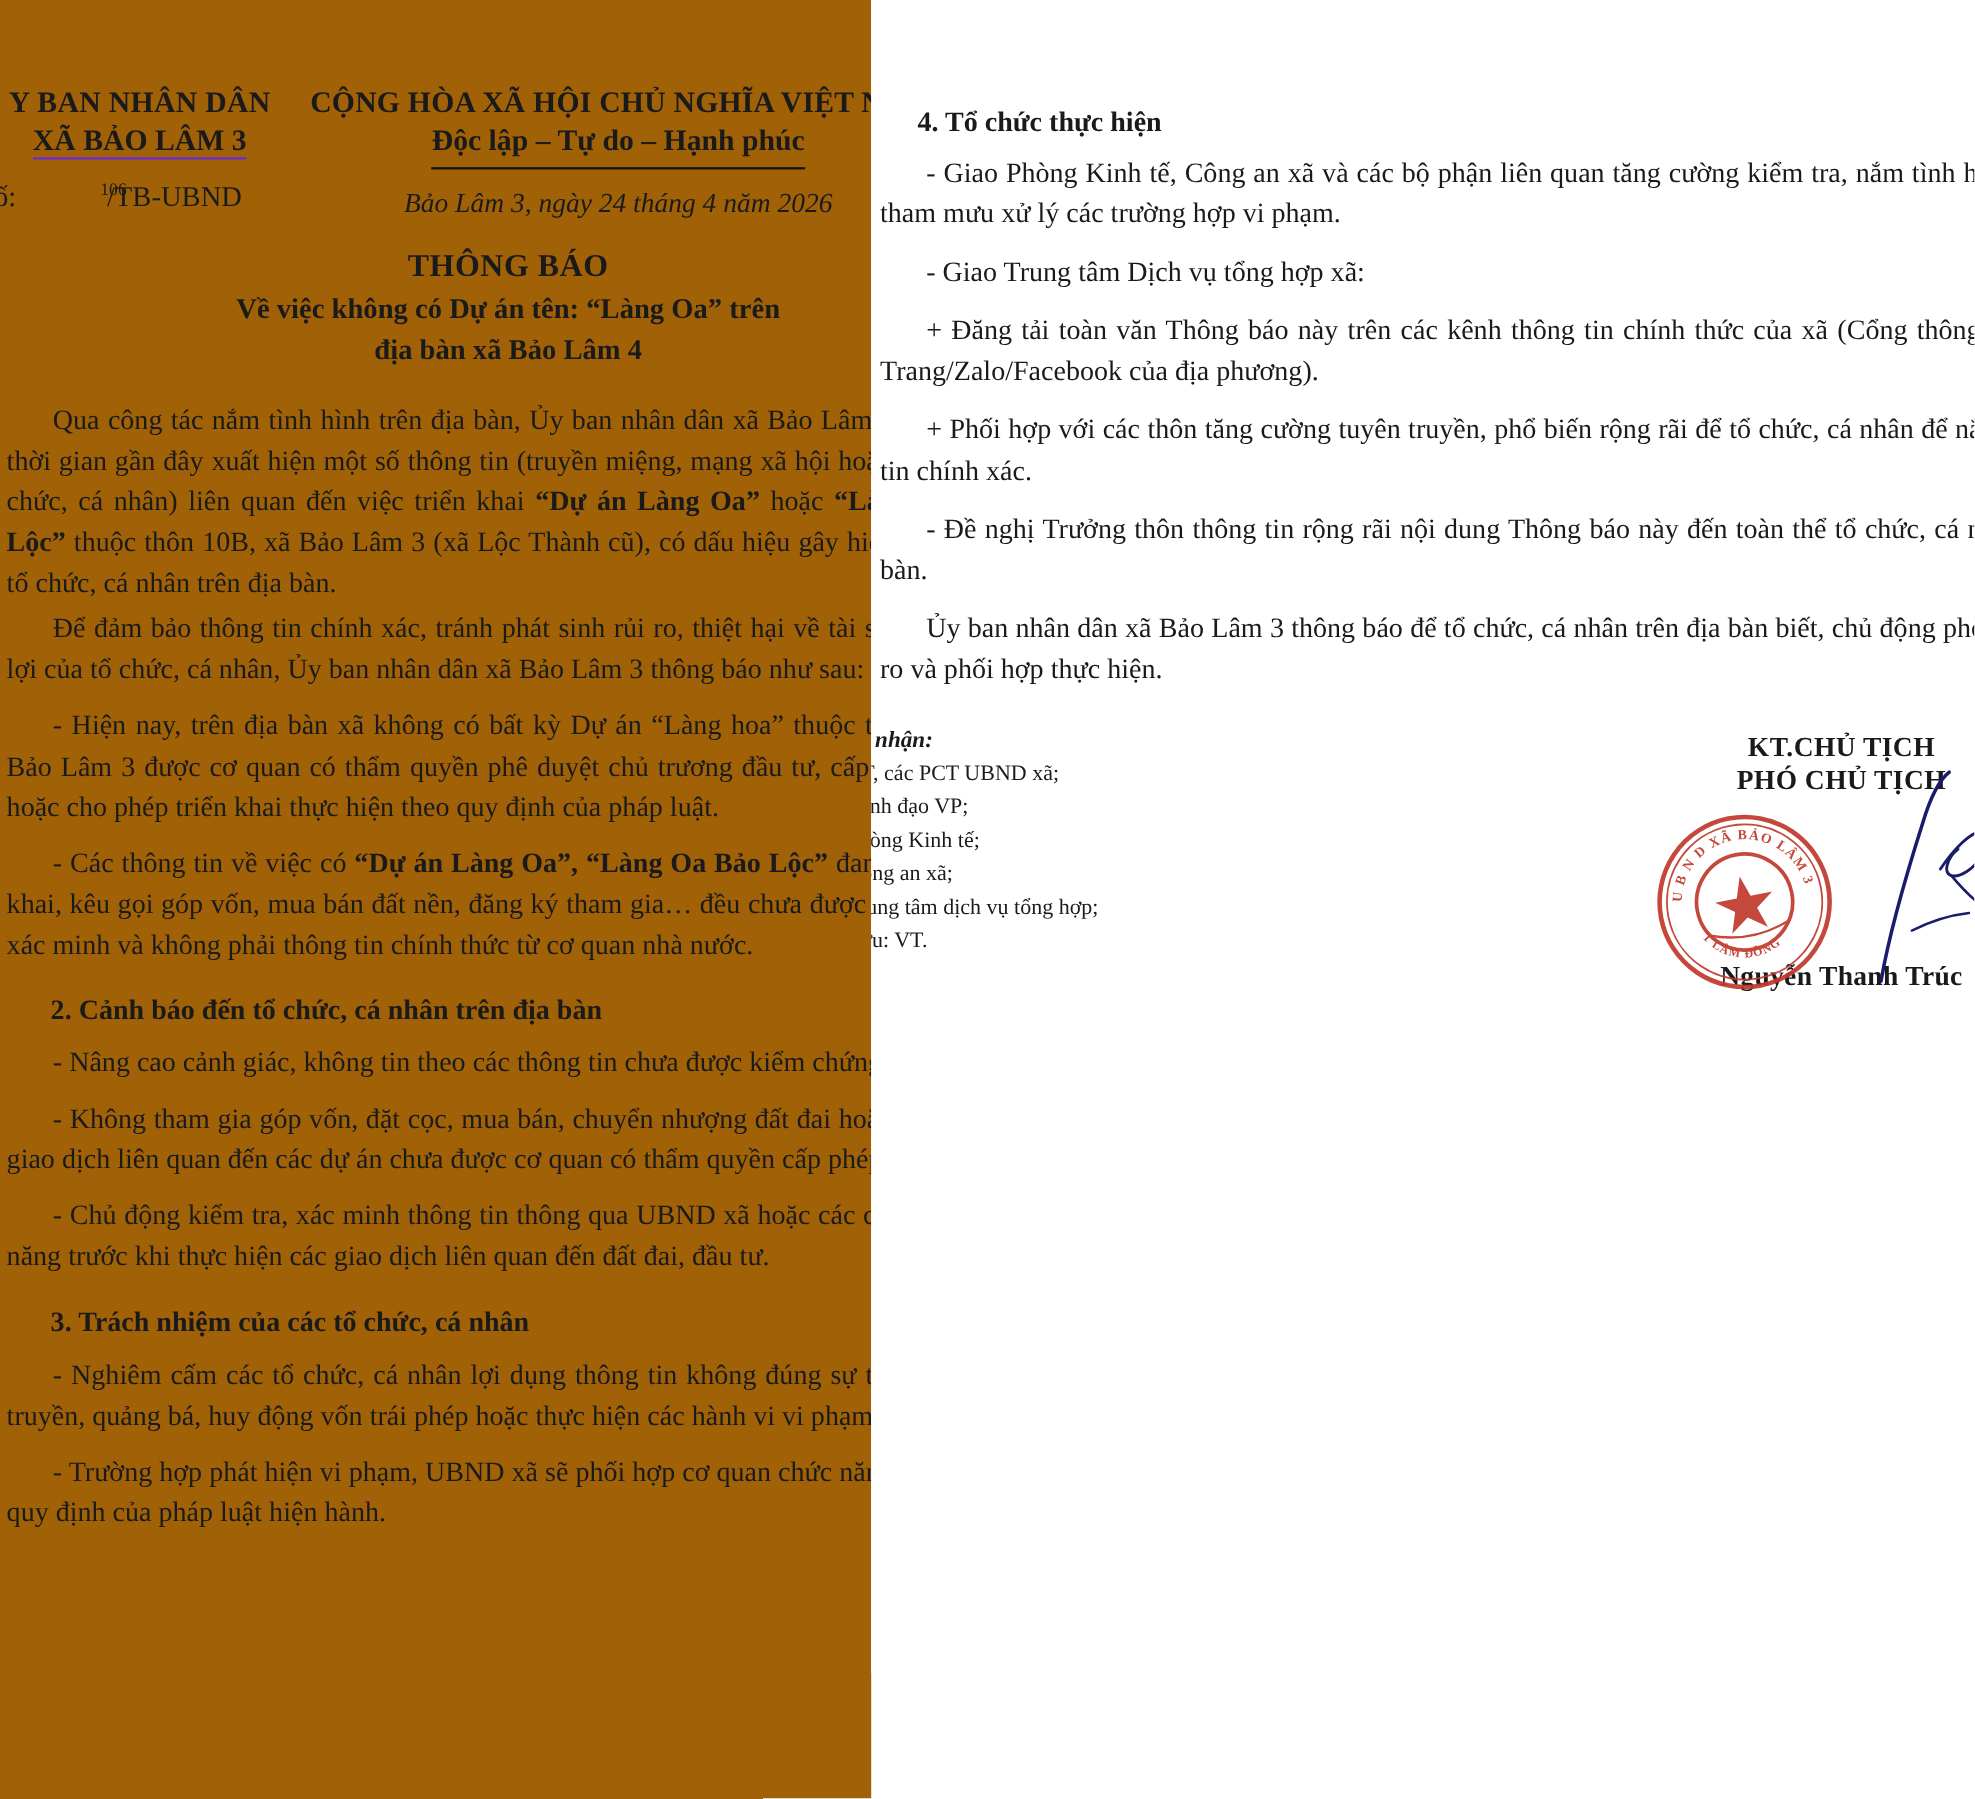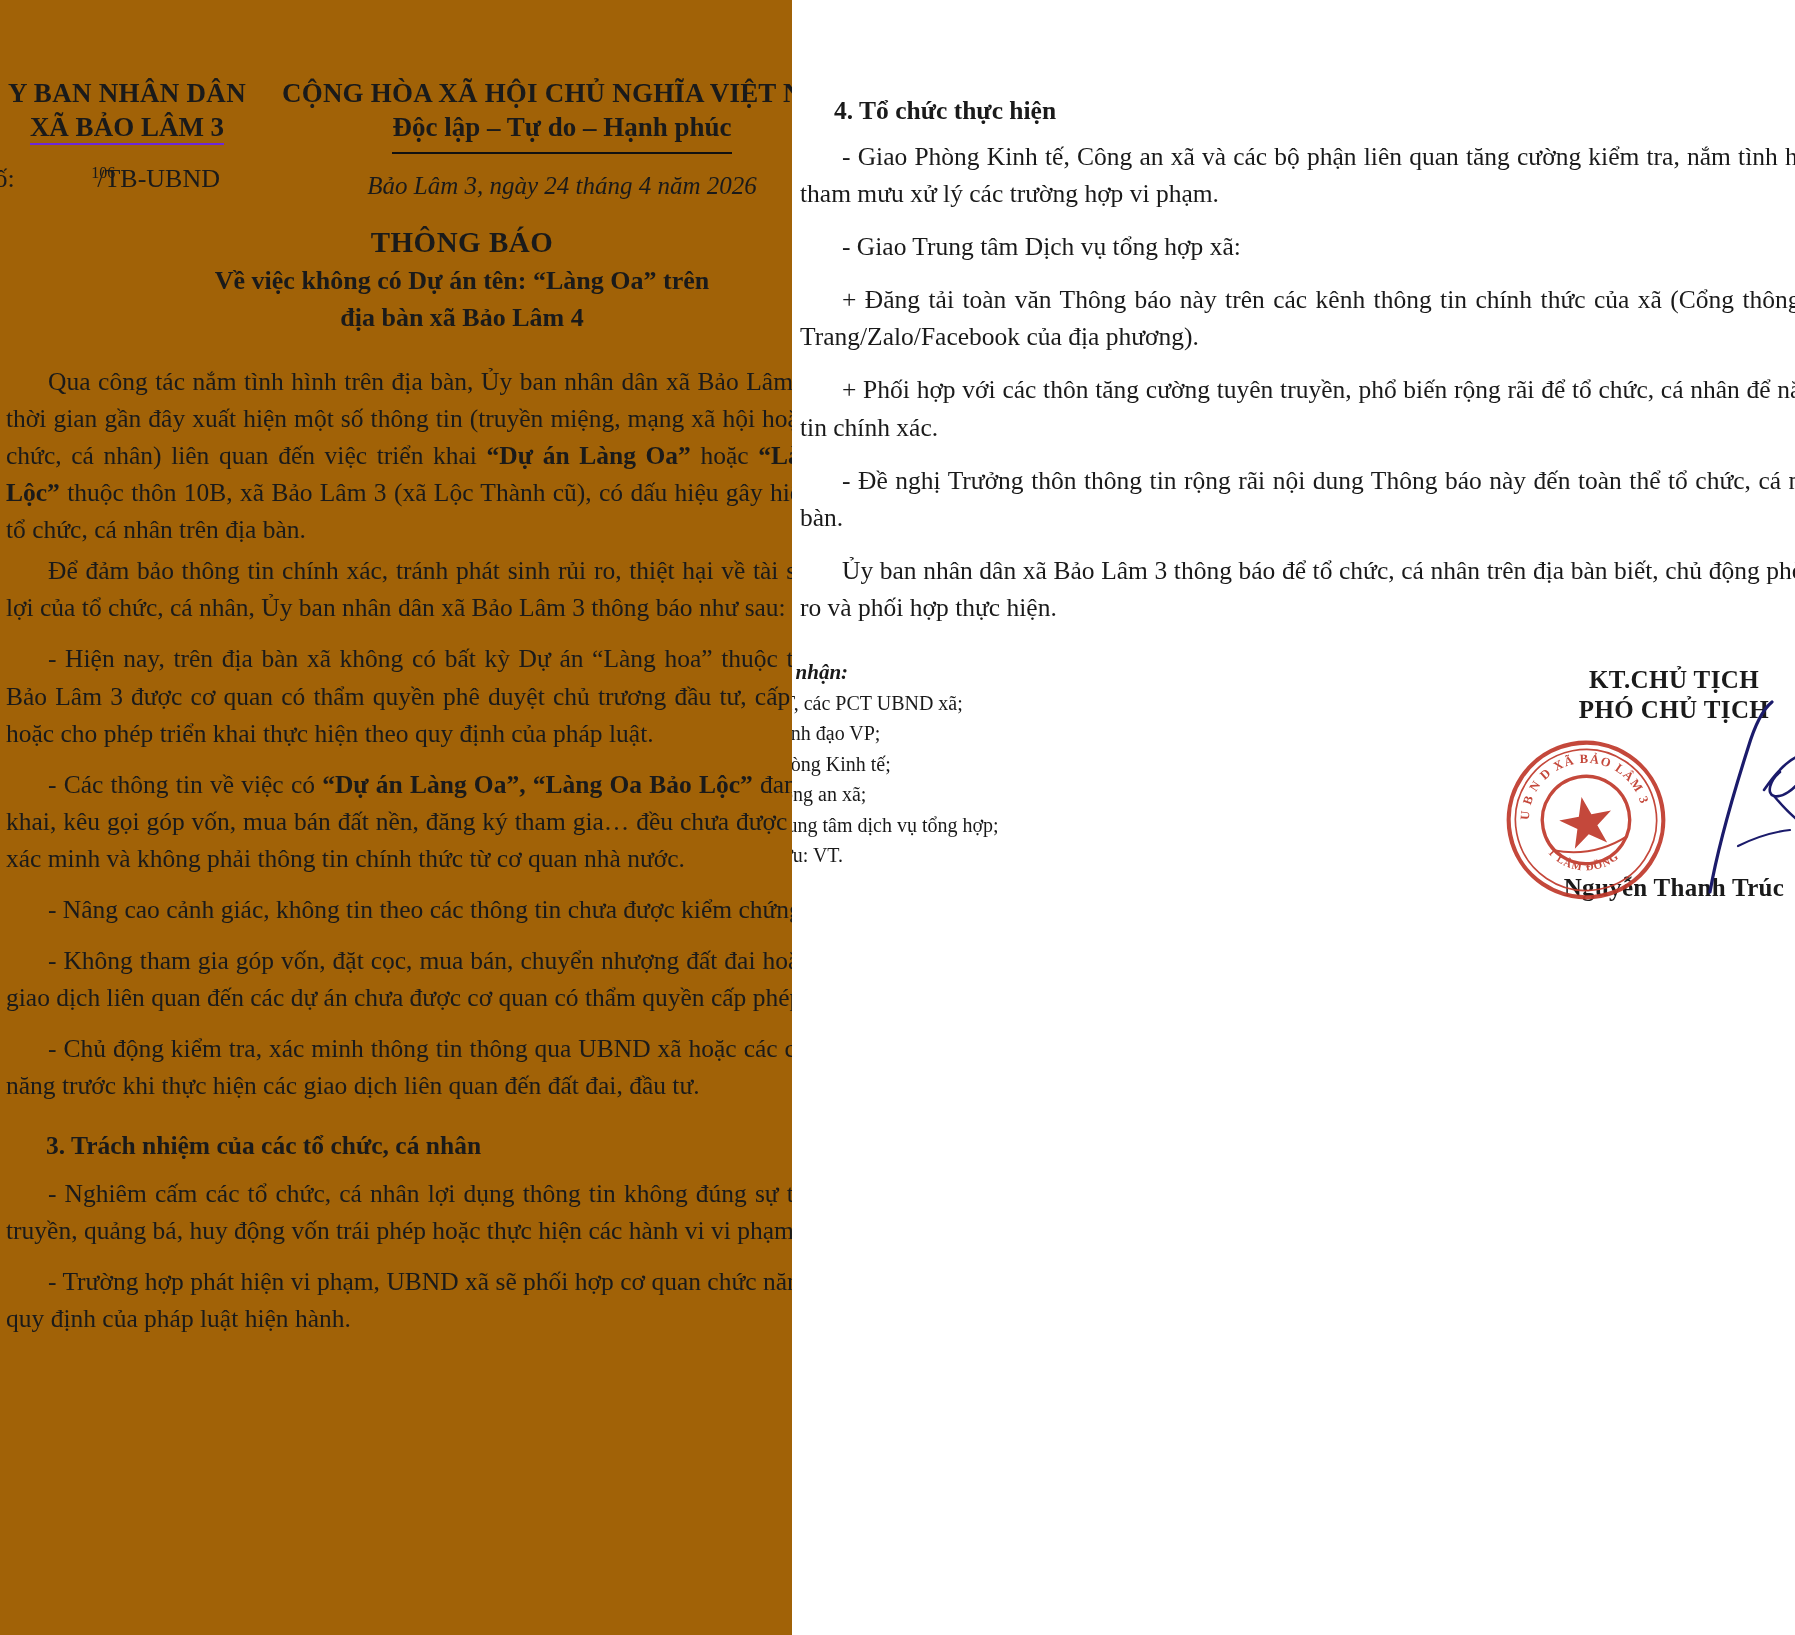--- a/index.html
+++ b/index.html
@@ -294,20 +294,21 @@
     </div>
 
     <div class="body-wrap">
       <p class="para"><span>Qua công tác nắm tình hình trên địa bàn, Ủy ban nhân dân xã Bảo Lâm 3 nhận thấy thời gian gần đây xuất hiện một số thông tin (truyền miệng, mạng xã hội hoặc qua các tổ chức, cá nhân) liên quan đến việc triển khai </span><b>“Dự án Làng Oa”</b><span> hoặc </span><b>“Làng Oa Bảo Lộc”</b><span> thuộc thôn 10B, xã Bảo Lâm 3 (xã Lộc Thành cũ), có dấu hiệu gây hiểu nhầm đến tổ chức, cá nhân trên địa bàn.</span></p>
 
       <p class="para">Để đảm bảo thông tin chính xác, tránh phát sinh rủi ro, thiệt hại về tài sản và quyền lợi của tổ chức, cá nhân, Ủy ban nhân dân xã Bảo Lâm 3 thông báo như sau:</p>
 
       <p class="para gap">- Hiện nay, trên địa bàn xã không có bất kỳ Dự án “Làng hoa” thuộc thôn 10B, xã Bảo Lâm 3 được cơ quan có thẩm quyền phê duyệt chủ trương đầu tư, cấp phép đầu tư hoặc cho phép triển khai thực hiện theo quy định của pháp luật.</p>
       <p class="para gap"><span>- Các thông tin về việc có </span><b>“Dự án Làng Oa”, “Làng Oa Bảo Lộc”</b><span> đang được triển khai, kêu gọi góp vốn, mua bán đất nền, đăng ký tham gia… đều chưa được kiểm chứng, xác minh và không phải thông tin chính thức từ cơ quan nhà nước.</span></p>
 
+      <h3 class="sect">2. Cảnh báo đến tổ chức, cá nhân trên địa bàn</h3>
       <p class="para gap">- Nâng cao cảnh giác, không tin theo các thông tin chưa được kiểm chứng.</p>
       <p class="para gap">- Không tham gia góp vốn, đặt cọc, mua bán, chuyển nhượng đất đai hoặc ký kết các giao dịch liên quan đến các dự án chưa được cơ quan có thẩm quyền cấp phép.</p>
       <p class="para gap">- Chủ động kiểm tra, xác minh thông tin thông qua UBND xã hoặc các cơ quan chức năng trước khi thực hiện các giao dịch liên quan đến đất đai, đầu tư.</p>
 
       <h3 class="sect">3. Trách nhiệm của các tổ chức, cá nhân</h3>
       <p class="para gap">- Nghiêm cấm các tổ chức, cá nhân lợi dụng thông tin không đúng sự thật để tuyên truyền, quảng bá, huy động vốn trái phép hoặc thực hiện các hành vi vi phạm pháp luật.</p>
       <p class="para gap">- Trường hợp phát hiện vi phạm, UBND xã sẽ phối hợp cơ quan chức năng xử lý theo quy định của pháp luật hiện hành.</p>
     </div>
 
   </div>

